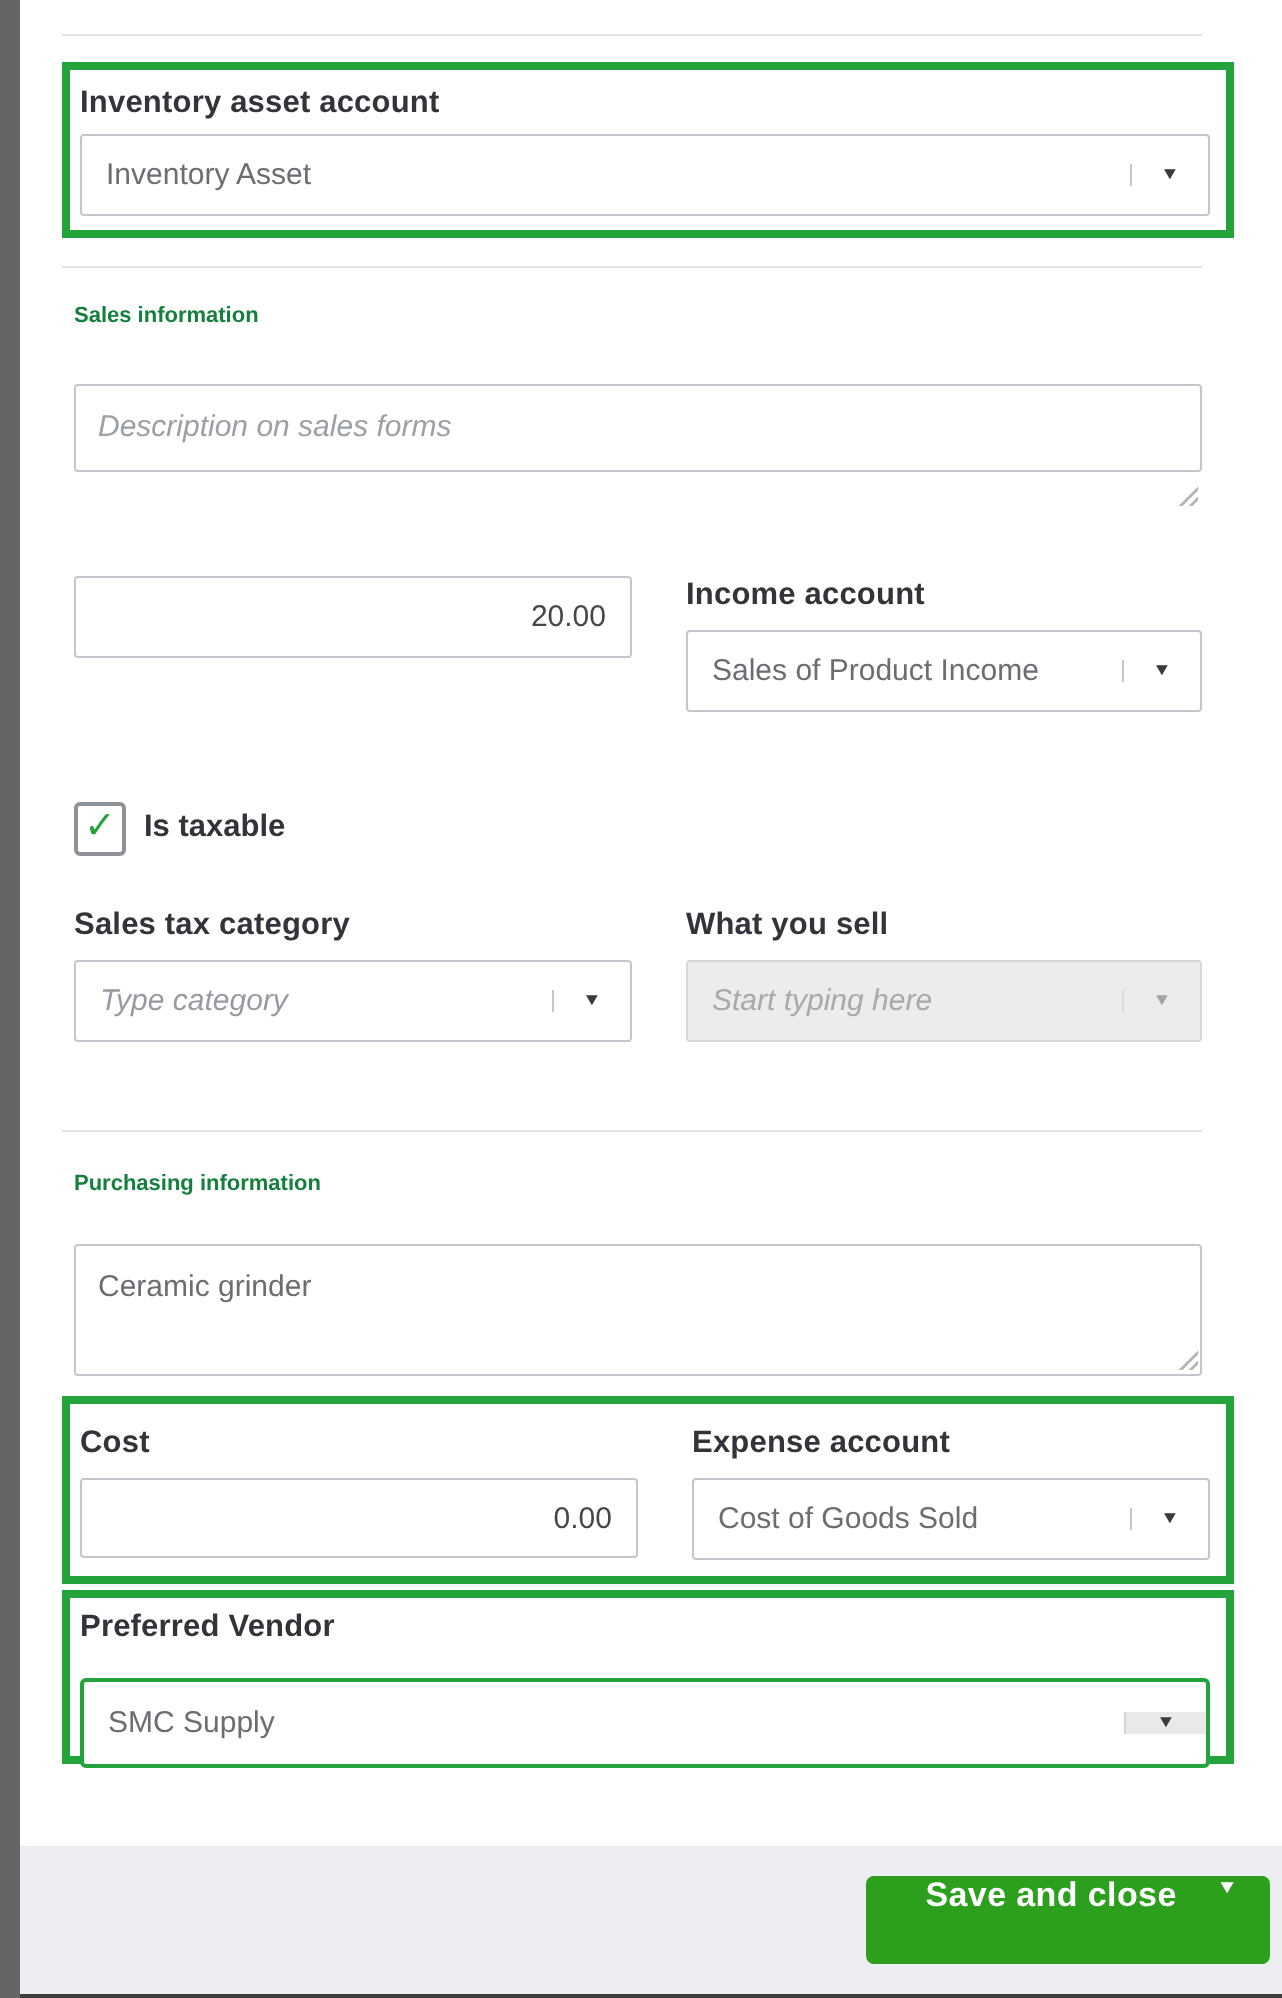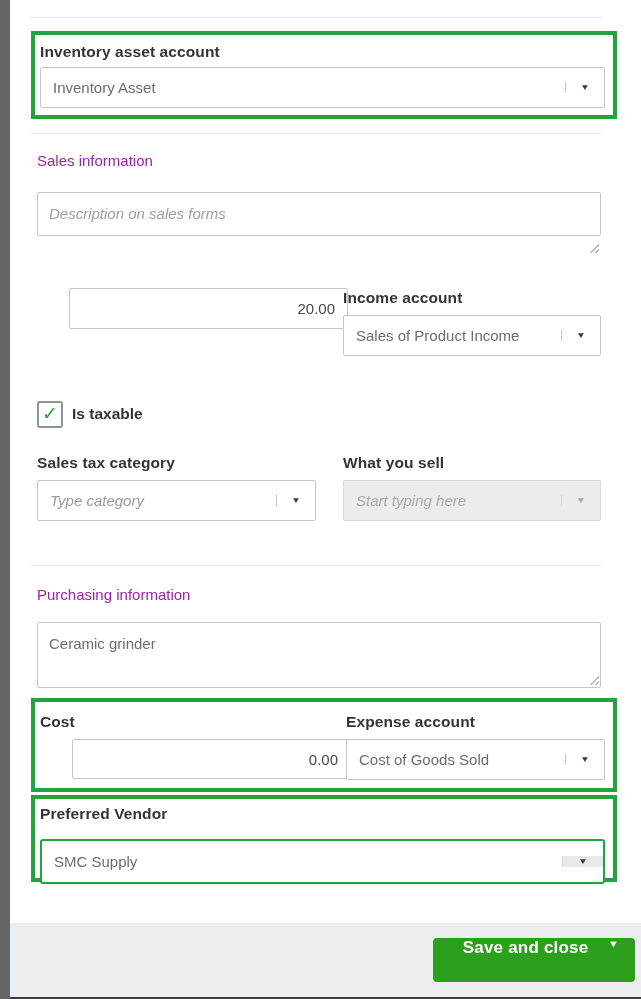--- a/index.html
+++ b/index.html
@@ -14,21 +14,21 @@
   .divider { position:absolute; left:21px; width:570px; height:1px; background:#e1e3e6; }
   .d1 { top:17px; } .d2 { top:133px; } .d3 { top:565px; }
 
   .hl-box { position:absolute; left:21px; width:586px; border:4px solid #23a33b;
             box-sizing:border-box; background:#fff; }
   .box1 { top:31px; height:88px; padding:7px 8px 0 5px; }
   .box2 { top:698px; height:94px; padding:10px 8px 0 5px; }
   .box3 { top:795px; height:87px; padding:5px 8px 0 5px; }
 
   .field-label { font-size:15.5px; font-weight:700; color:#33343a; line-height:19px; letter-spacing:.1px; }
-  .section-heading { position:absolute; left:27px; font-size:15px; font-weight:400; color:#a21caf; }
+  .section-heading { position:absolute; left:27px; font-size:11px; font-weight:700; color:#15803d; }
   .sh1 { top:152px; } .sh2 { top:586px; }
 
   .select { display:flex; align-items:center; height:41px; border:1px solid #c3c7cb;
             border-radius:2px; background:#fff; box-sizing:border-box; margin-top:6px; cursor:pointer; }
   .select-value { flex:1; display:flex; align-items:center; padding-left:12px; font-size:15px;
                   color:#6b6d72; white-space:nowrap; overflow:hidden; }
   .arrow-box { width:38px; display:flex; align-items:center; justify-content:center;
                border-left:1px solid #c3c7cb; }
   .arrow { font-size:10px; color:#393a3d; transform:scaleY(.85); }
 
@@ -43,21 +43,21 @@
 
   .row { position:absolute; left:27px; width:564px; display:flex; }
   .row1 { top:288px; } .row2 { top:453px; }
   .col1 { width:279px; margin-right:27px; } .col2 { width:258px; }
   .row .field-label, .boxrow .field-label { margin-bottom:8px; }
   .boxrow { display:flex; } .boxrow .col1 { width:279px; margin-right:27px; } .boxrow .col2 { width:259px; }
 
   .text-input { display:block; width:100%; height:41px; border:1px solid #c3c7cb; border-radius:2px;
                 box-sizing:border-box; font-family:"Liberation Sans","DejaVu Sans",sans-serif;
                 font-size:15px; color:#45474b; padding:0 12px; outline:none; }
-  .num { text-align:right;margin-left:32px; }
+  .num { text-align:right; }
   .boxrow .text-input { height:40px; }
 
   .checkbox-row { position:absolute; left:27px; top:400px; height:28px; display:flex; align-items:center; }
   .checkbox { width:26px; height:27px; border:2px solid #8f9296; border-radius:3px; background:#fff;
               display:flex; align-items:center; justify-content:center; box-sizing:border-box; cursor:pointer; }
   .check { color:#23a33b; font-size:19px; font-weight:700; line-height:1; margin-top:-1px; }
   .checkbox-label { margin-left:9px; font-size:15.5px; font-weight:700; color:#33343a; }
 
   .ta { position:absolute; left:27px; width:564px; border:1px solid #c3c7cb; border-radius:2px;
         box-sizing:border-box; font-family:"Liberation Sans","DejaVu Sans",sans-serif; font-size:15px;

